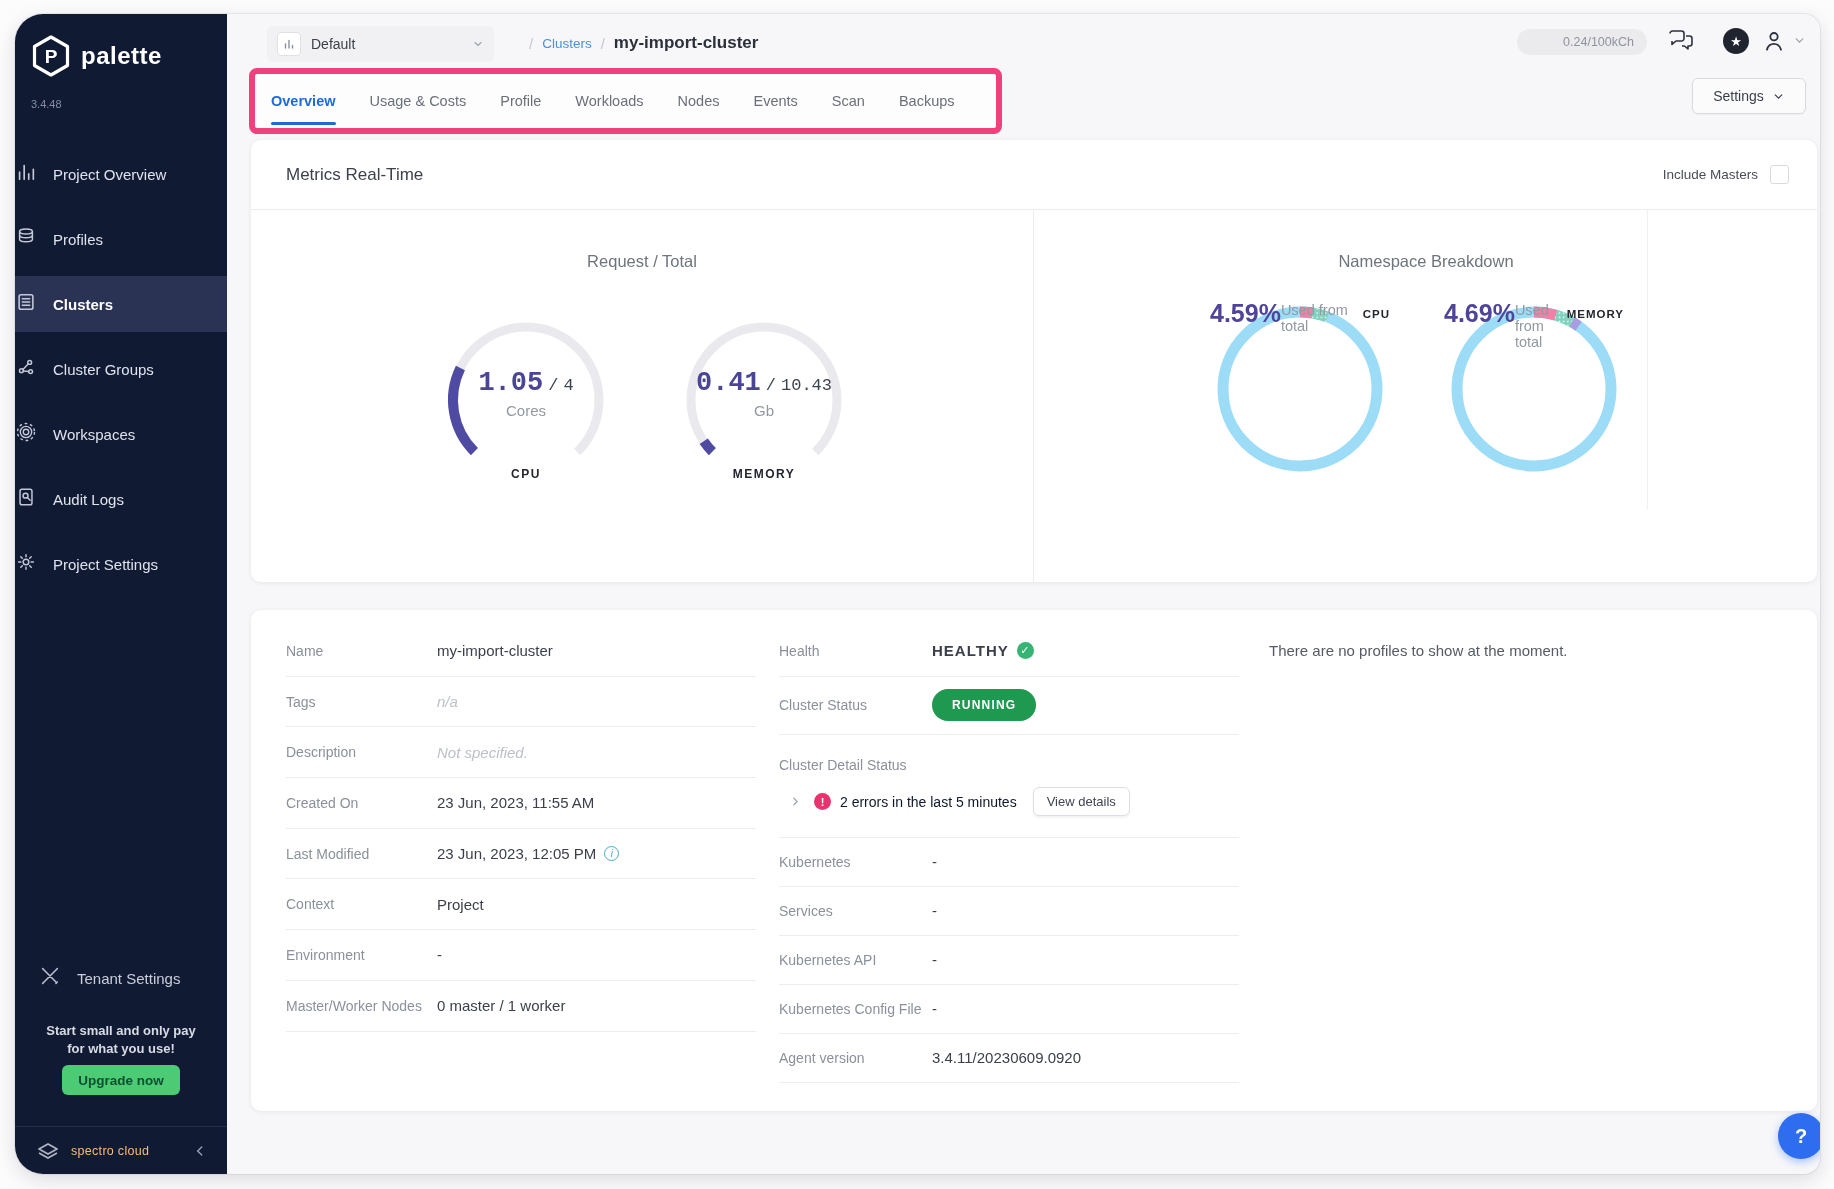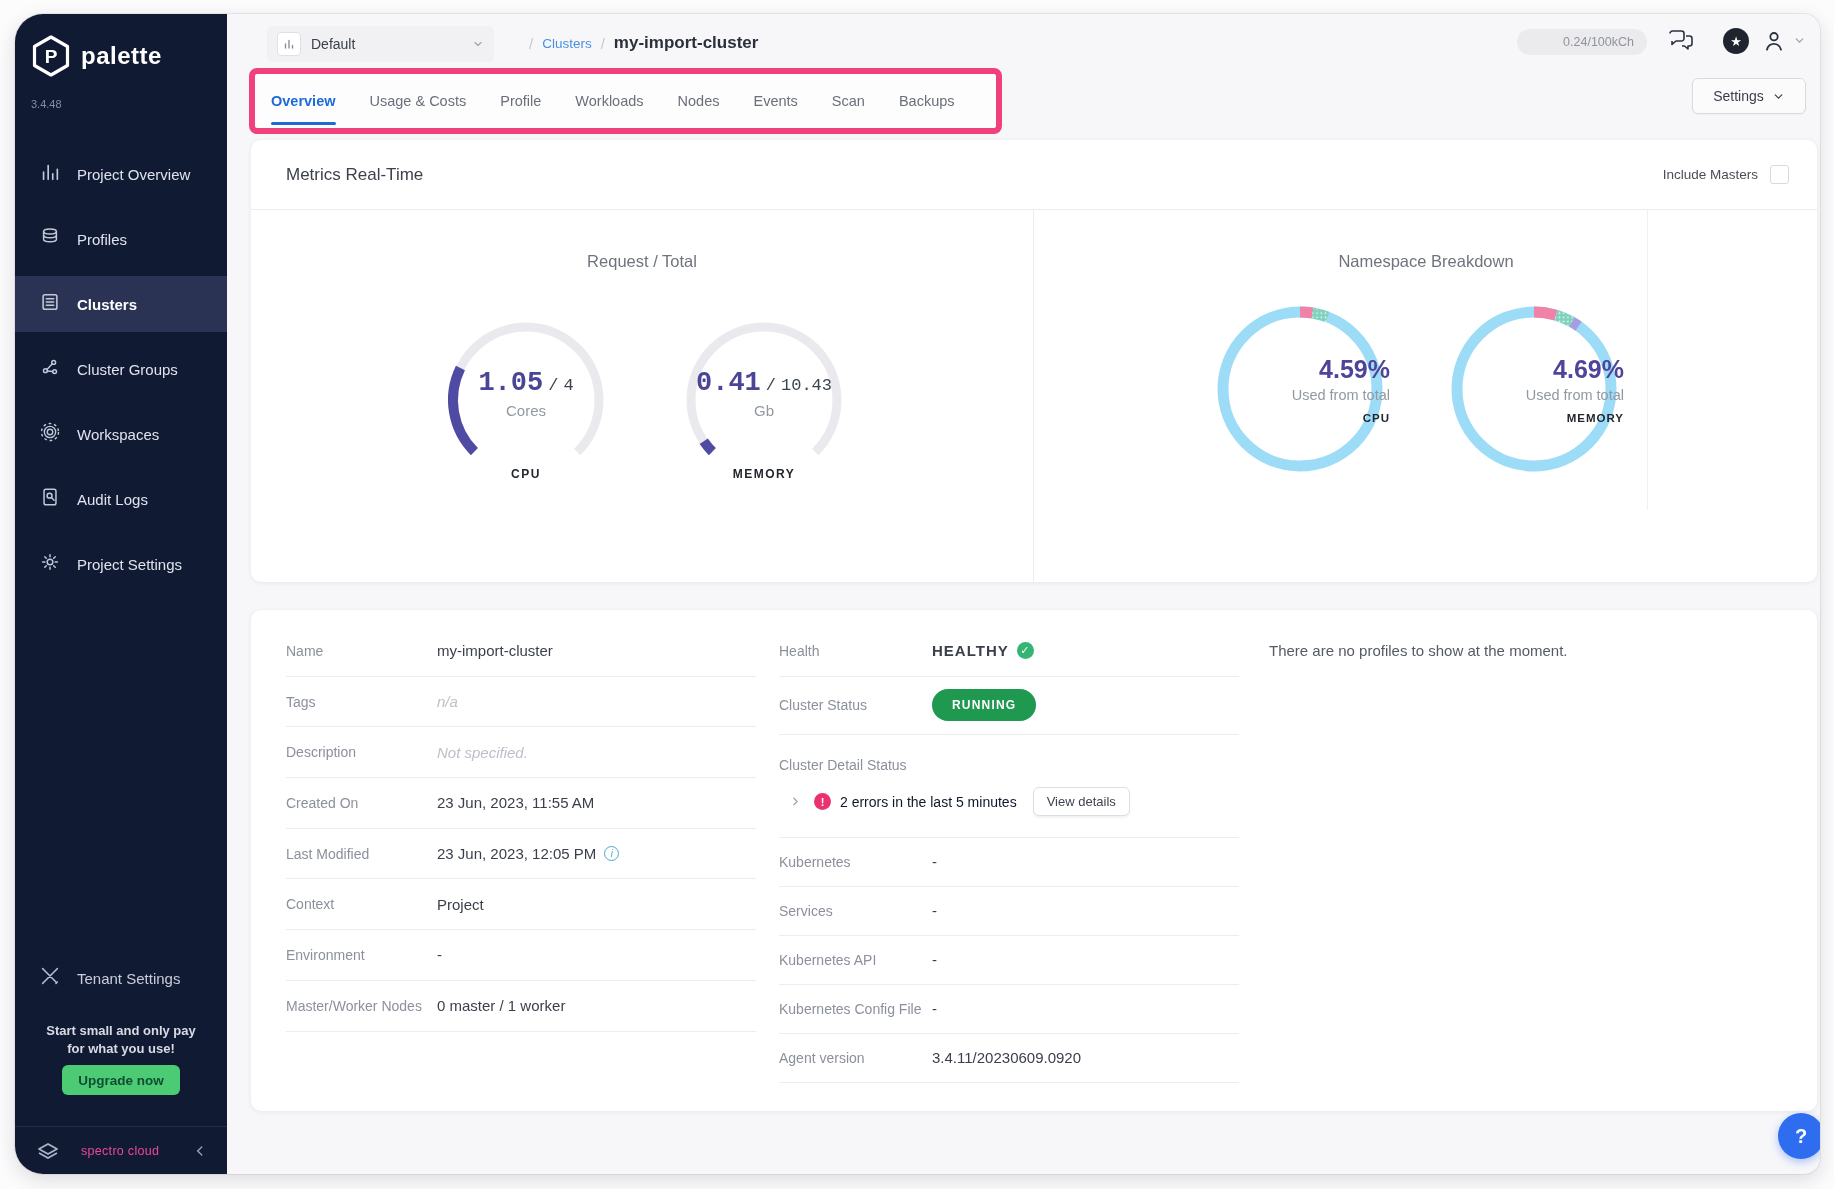--- a/index.html
+++ b/index.html
@@ -5,33 +5,33 @@
   html,body{margin:0;padding:0;}
   body{width:1834px;height:1189px;background:#fcfcfd;font-family:"Liberation Sans","DejaVu Sans",sans-serif;position:relative;overflow:hidden;}
   .window{position:absolute;left:15px;top:14px;width:1805px;height:1160px;background:#f7f7f9;
     border-radius:28px 16px 16px 28px;box-shadow:0 6px 20px rgba(25,25,50,.14),0 0 0 1px #ececee;overflow:hidden;}
   
   .sidebar{position:absolute;left:0;top:0;bottom:0;width:212px;background:#111A33;color:#e4e7f0;}
   .brand{position:absolute;left:14px;top:20px;display:flex;align-items:center;gap:8px;}
   .brand-name{font-size:24px;font-weight:600;color:#fff;letter-spacing:.5px;}
   .version{position:absolute;left:16px;top:84px;font-size:11px;color:#8particular;color:#878ca1;}
   .nav{position:absolute;left:0;top:132px;right:0;}
-  .nav-item{height:56px;margin-bottom:9px;display:flex;align-items:center;gap:16px;padding-left:24px;cursor:pointer;color:#c3c8d8;}
+  .nav-item{height:56px;margin-bottom:9px;display:flex;align-items:center;gap:16px;cursor:pointer;color:#c3c8d8;}
   .nav-item .lbl{font-size:15px;font-weight:500;color:#dfe3ee;}
   .nav-item.active{background:#2B3354;}
   .nav-item.active .lbl{color:#fff;font-weight:600;}
   .nav-item svg{flex:0 0 auto;}
   .sb-bottom{position:absolute;left:0;right:0;bottom:0;}
   .tenant{position:absolute;left:0;right:0;top:-224px;height:56px;display:flex;align-items:center;gap:16px;padding-left:24px;color:#b9bfd0;cursor:pointer;}
   .tenant .lbl{font-size:15px;font-weight:500;color:#c9cdda;}
   .promo{position:absolute;left:0;right:0;top:-152px;text-align:center;font-size:13px;line-height:18px;font-weight:600;color:#d8dbe4;}
   .upgrade{position:absolute;left:47px;top:-109px;width:118px;height:30px;background:#4CCB74;border:none;border-radius:6px;
     font-family:inherit;font-size:13.5px;font-weight:700;color:#0e4e33;cursor:pointer;}
   .sb-footer{position:absolute;left:0;right:0;bottom:0;height:47px;border-top:1px solid rgba(255,255,255,.09);display:flex;align-items:center;padding:0 20px;}
-  .sb-footer .fb{font-size:12.5px;color:#ec4899;margin-left:20px;letter-spacing:.3px;}
+  .sb-footer .fb{font-size:12.5px;color:#fdba74;margin-left:10px;letter-spacing:.3px;}
   .collapse{margin-left:auto;color:#9aa0b2;cursor:pointer;display:flex;}
   
   .main{position:absolute;left:212px;top:0;right:0;bottom:0;}
   
   .proj-select{position:absolute;left:40px;top:12px;width:227px;height:36px;background:#f1f1f4;border-radius:6px;
     display:flex;align-items:center;gap:10px;padding:0 10px;box-sizing:border-box;cursor:pointer;}
   .proj-select .tile{width:22px;height:22px;background:#fff;border:1px solid #e0e1e6;border-radius:4px;display:flex;align-items:center;justify-content:center;}
   .proj-select .pst{font-size:14px;color:#3a3f4a;}
   .proj-select .chev{margin-left:auto;display:flex;color:#9aa0ab;}
   .breadcrumb{position:absolute;left:302px;top:0;height:58px;display:flex;align-items:center;gap:9px;}
@@ -71,21 +71,21 @@
   .gauge-text{position:absolute;inset:0;display:flex;flex-direction:column;align-items:center;justify-content:center;padding-bottom:14px;}
   .g-line{display:flex;align-items:baseline;gap:5px;font-family:Liberation Mono, monospace;}
   .g-val{font-size:27px;font-weight:700;color:#4a4596;}
   .g-sep{font-size:17px;color:#3d4451;}
   .g-total{font-size:17px;color:#3d4451;}
   .g-unit{margin-top:4px;font-size:15px;color:#9298a2;}
   .g-metric{position:absolute;bottom:4px;width:100%;text-align:center;font-size:12px;font-weight:700;letter-spacing:1.5px;color:#23262e;}
   
   .donut{position:absolute;width:180px;height:180px;top:89px;}
   .donut svg{position:absolute;inset:0;}
-  .donut-text{position:absolute;inset:0;display:flex;flex-direction:column;align-items:flex-end;justify-content:center;}
+  .donut-text{position:absolute;inset:0;display:flex;flex-direction:row;align-items:flex-start;justify-content:center;}
   .d-pct{font-size:25px;font-weight:700;color:#4e4499;}
   .d-cap{margin-top:3px;font-size:14.5px;color:#9298a2;}
   .d-metric{margin-top:9px;font-size:11.5px;font-weight:700;letter-spacing:1px;color:#23262e;}
   .more-details{position:absolute;left:716px;top:400px;width:134px;height:31px;background:#fff;border:1px solid #e1e2e6;border-radius:6px;
     font-family:inherit;font-size:13.5px;color:#3d4249;cursor:pointer;box-shadow:0 2px 3px rgba(0,0,0,.07);}
   
   .col-left{position:absolute;left:35px;top:16px;width:470px;}
   .col-mid{position:absolute;left:528px;top:16px;width:460px;}
   .col-right{position:absolute;left:1018px;top:16px;right:30px;}
   .d-row{height:50.7px;display:flex;align-items:center;border-bottom:1px solid #ededf0;box-sizing:border-box;}

